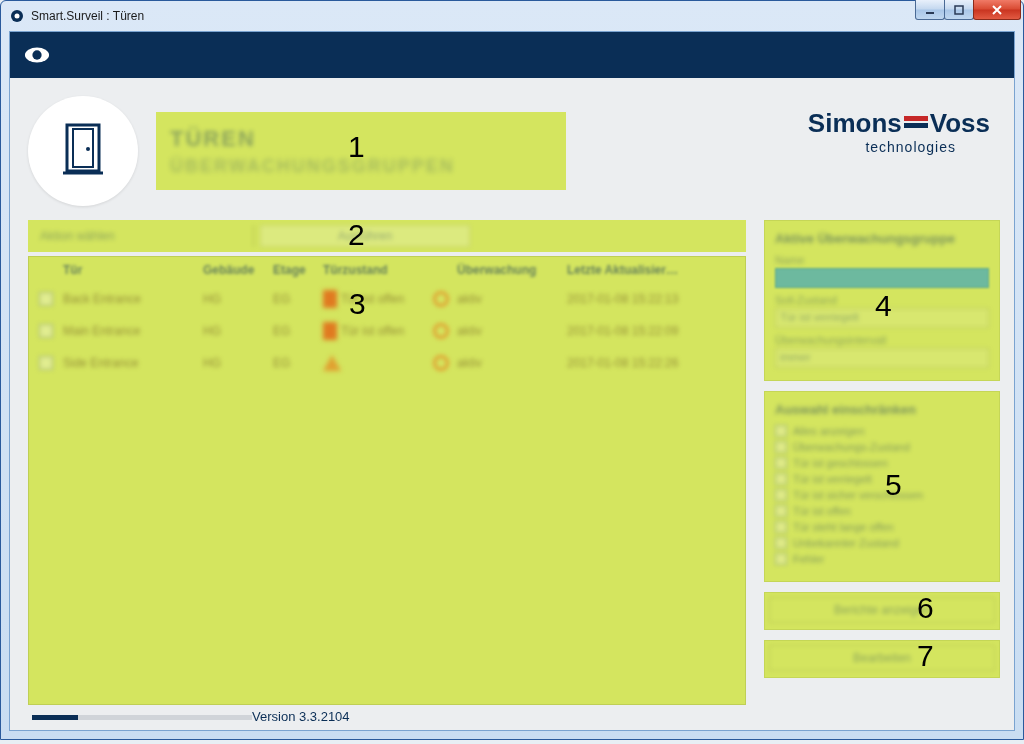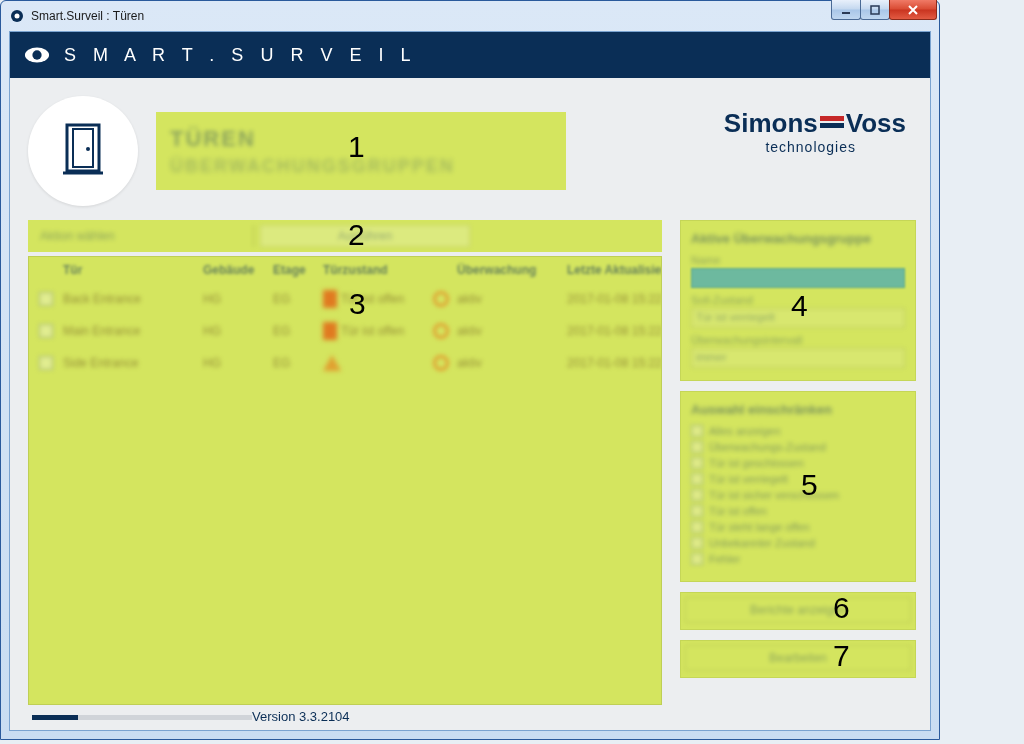--- a/index.html
+++ b/index.html
@@ -1,20 +1,20 @@
 <!DOCTYPE html>
 <html><head>
 <meta charset="utf-8">
 <style>
   * { box-sizing: border-box; margin: 0; padding: 0; }
   html, body { width: 1024px; height: 744px; font-family: Arial, sans-serif; background: #e8eef4; overflow: hidden; }
 
   
   .win7-window {
-    width: 940px; height: 740px;
+    width: 1024px; height: 740px;
     border: 1px solid #2a5a9c;
     background: linear-gradient(#dbe8f7, #c9ddf2);
     position: relative;
     border-radius: 6px 6px 0 0;
   }
   .win7-titlebar {
     height: 30px;
     display: flex; align-items: center;
     padding: 0 6px 0 8px;
     position: relative;
@@ -101,21 +101,21 @@
   .nav-num { position: absolute; color:#000; font-size: 32px; font-weight: 400; }
   .logo {
     text-align: right;
     padding-right: 10px;
     padding-top: 12px;
   }
   .logo-line1 { font-size: 26px; font-weight: bold; }
   .logo-simons { color: #0a2e56; }
   .logo-bars { display:inline-block; vertical-align: middle; margin: 0 2px;}
   .logo-voss { color: #0a2e56; }
-  .logo-line2 { color: #0a2e56; font-size: 14px; letter-spacing: 1px; margin-top: -2px; margin-right: 50px;}
+  .logo-line2 { color: #0a2e56; font-size: 14px; letter-spacing: 1px; margin-top: -2px; margin-right: 34px;}
 
   .mid-row { display: flex; gap: 18px; flex: 1; min-height:0; }
   .left-col { flex: 1; display: flex; flex-direction: column; min-width:0;}
   .right-col { width: 236px; display: flex; flex-direction: column; gap: 10px;}
 
   .action-bar {
     height: 32px;
     background: #d4e55f;
     display: flex; align-items: center;
     padding: 0 6px;
@@ -232,21 +232,20 @@
 
   <div class="win7-inner">
 
     <div class="app-header">
       <span class="eye-icon">
         <svg width="28" height="28" viewBox="0 0 28 28">
             <ellipse cx="14" cy="14" rx="13" ry="8" fill="#fff"></ellipse>
             <circle cx="14" cy="14" r="5" fill="#0a2e56"></circle>
           </svg>
       </span>
-      <span>S M A R T . S U R V E I L</span>
     </div>
 
     <div class="app-body">
 
       <div class="top-row">
         <div class="left-top">
           <div class="door-circle">
             <span>
               <svg width="44" height="56" viewBox="0 0 44 56">
                 <rect x="6" y="4" width="32" height="46" fill="none" stroke="#0a2e56" stroke-width="3"></rect>

